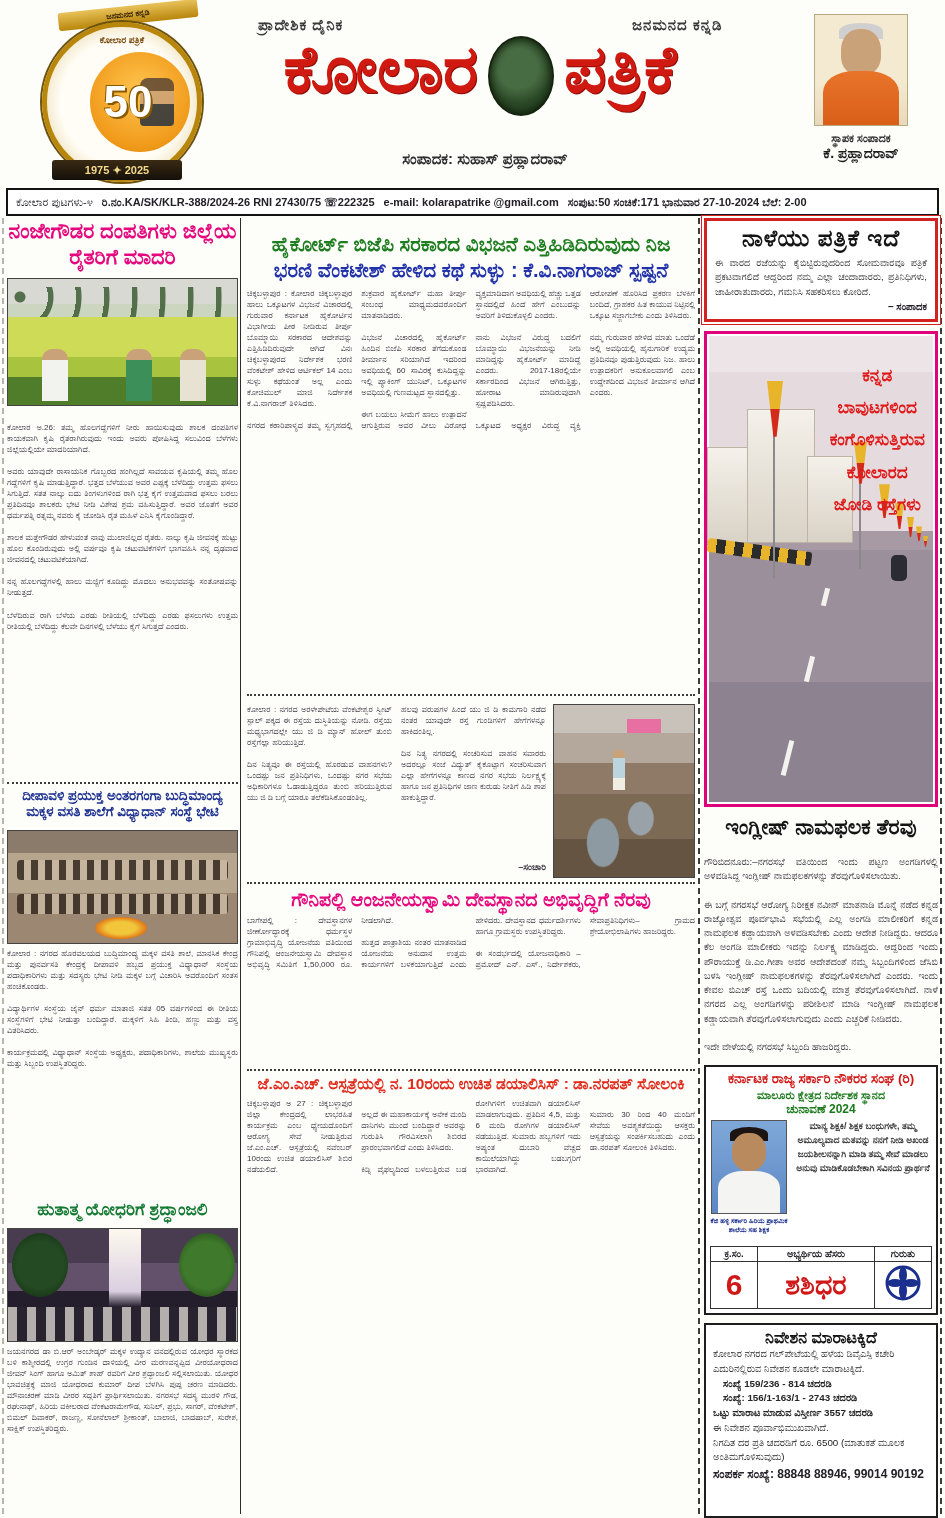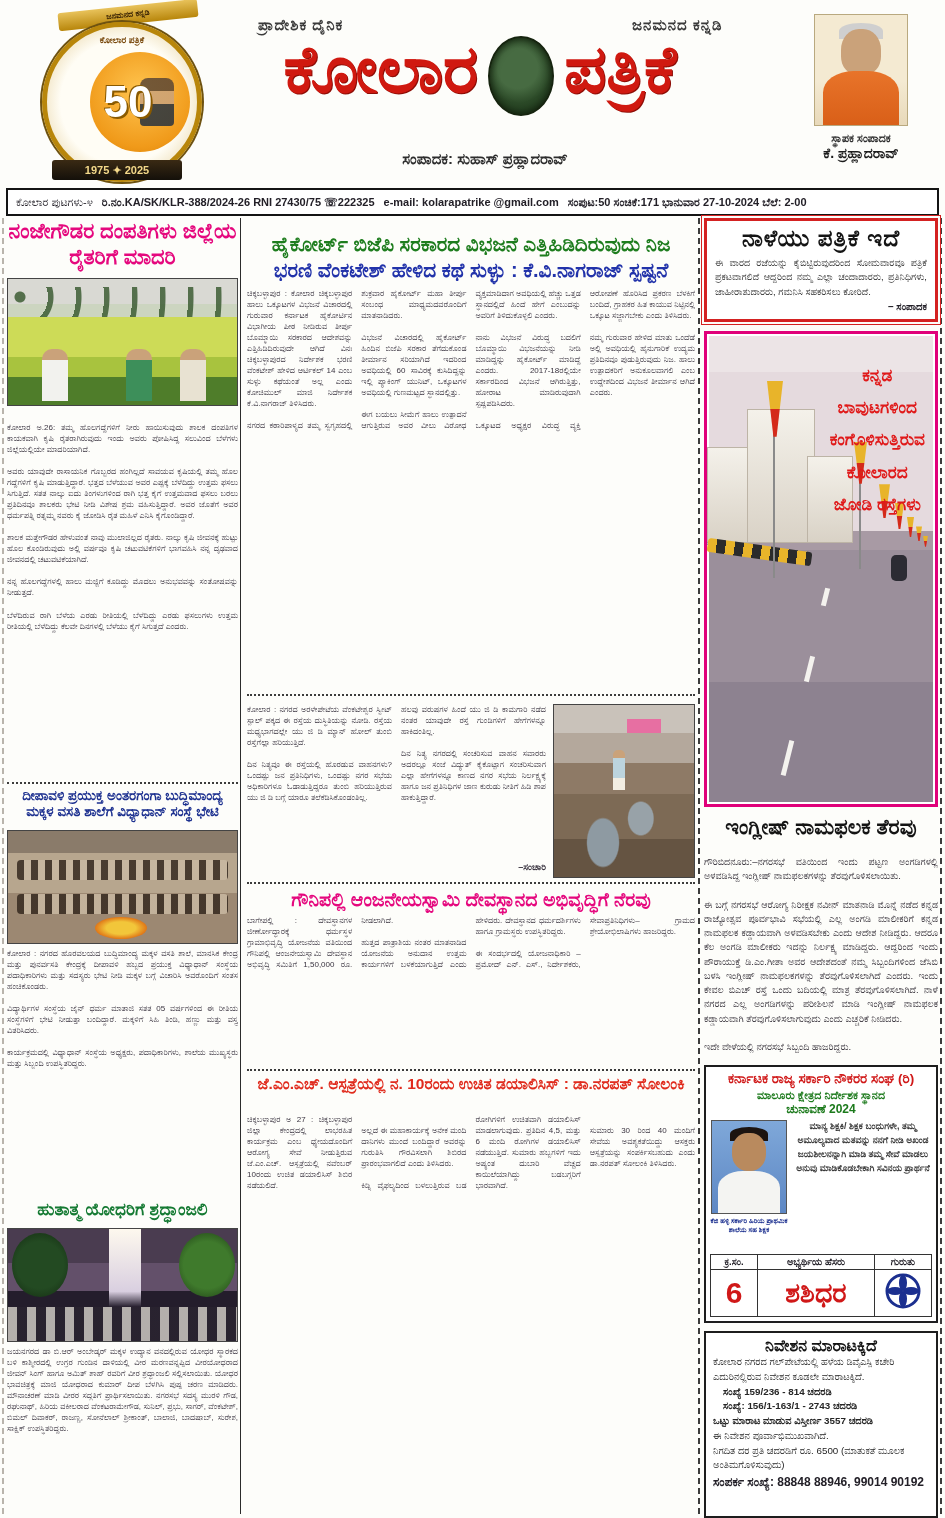--- a/index.html
+++ b/index.html
@@ -128,21 +128,21 @@
   .el-year{font-size:12px;font-weight:bold;color:#1c7a1c;text-align:center;}
   .el-mid{display:flex;gap:6px;margin-top:4px;}
   .cand-wrap{width:78px;flex:0 0 auto;text-align:center;}
   .cand-photo{position:relative;width:74px;height:92px;border:1px solid #555;margin:0 auto;
     background:linear-gradient(180deg,#7fa8d9,#5d87c4);overflow:hidden;}
   .cp-head{position:absolute;left:20px;top:12px;width:34px;height:38px;border-radius:45%;background:#b98a5e;}
   .cp-hair{position:absolute;left:18px;top:6px;width:38px;height:14px;border-radius:50% 50% 0 0;background:#1c1410;}
   .cp-body{position:absolute;left:6px;top:50px;width:62px;height:42px;border-radius:40% 40% 0 0;background:#f4f4f2;}
   .cand-caption{font-size:6.8px;font-weight:bold;color:#1b2f8f;line-height:1.3;margin-top:3px;}
   .el-appeal{flex:1;font-size:9px;font-weight:bold;color:#3a3a3a;text-align:center;line-height:1.55;}
-  .el-table{width:100%;border-collapse:collapse;margin-top:20px;}
+  .el-table{width:100%;border-collapse:collapse;margin-top:12px;}
   .el-table td{border:1.5px solid #333;text-align:center;padding:1px 2px;}
   .el-th{font-size:9.5px;font-weight:bold;}
   .el-num{font-size:30px;font-weight:bold;color:#d01818;width:42px;}
   .el-name{font-size:27px;font-weight:bold;color:#d01818;}
   .el-sym{width:52px;}
   .site-box{flex:1;border:2px solid #1d1d1d;margin-top:8px;padding:4px 7px;background:#fff;overflow:hidden;}
   .site-title{font-size:16px;font-weight:bold;text-align:center;color:#141414;}
   .site-line{font-size:9.8px;line-height:1.5;color:#262626;}
   .site-line.ind{padding-left:10px;}
   .site-contact{font-size:12px;font-weight:bold;margin-top:2px;}
@@ -281,21 +281,21 @@
 
       <div class="headline h-pink">ಗೌನಿಪಲ್ಲಿ ಆಂಜನೇಯಸ್ವಾಮಿ ದೇವಸ್ಥಾನದ ಅಭಿವೃದ್ಧಿಗೆ ನೆರವು</div>
       <div class="body-text cols4" style="height:150px;margin-top:4px;">ಬಾಗೇಪಲ್ಲಿ : ದೇವಸ್ಥಾನಗಳ ಜೀರ್ಣೋದ್ಧಾರಕ್ಕೆ ಧರ್ಮಸ್ಥಳ ಗ್ರಾಮಾಭಿವೃದ್ಧಿ ಯೋಜನೆಯ ವತಿಯಿಂದ ಗೌನಿಪಲ್ಲಿ ಆಂಜನೇಯಸ್ವಾಮಿ ದೇವಸ್ಥಾನ ಅಭಿವೃದ್ಧಿ ಸಮಿತಿಗೆ 1,50,000 ರೂ. ನೀಡಲಾಗಿದೆ.
 
 ಹುತ್ತದ ಪಾತ್ರಾಶಿಯ ನಂತರ ಮಾತನಾಡಿದ ಯೋಜನೆಯ ಅನುದಾನ ಉತ್ತಮ ಕಾರ್ಯಗಳಿಗೆ ಬಳಕೆಯಾಗುತ್ತಿದೆ ಎಂದು ಹೇಳಿದರು. ದೇವಸ್ಥಾನದ ಧರ್ಮದರ್ಶಿಗಳು ಹಾಗೂ ಗ್ರಾಮಸ್ಥರು ಉಪಸ್ಥಿತರಿದ್ದರು.
 
 ಈ ಸಂದರ್ಭದಲ್ಲಿ ಯೋಜನಾಧಿಕಾರಿ –ಪ್ರಮೋದ್ ಎನ್. ಎಸ್., ನಿರ್ದೇಶಕರು, ಸೇವಾಪ್ರತಿನಿಧಿಗಳು– ಗ್ರಾಮದ ಶ್ರೇಯೋಭಿಲಾಷಿಗಳು ಹಾಜರಿದ್ದರು.</div>
       <div class="hdiv"></div>
 
       <div class="headline h-red">ಜೆ.ಎಂ.ಎಚ್. ಆಸ್ಪತ್ರೆಯಲ್ಲಿ ನ. 10ರಂದು ಉಚಿತ ಡಯಾಲಿಸಿಸ್ : ಡಾ.ನರಪತ್ ಸೋಲಂಕಿ</div>
-      <div class="body-text cols4" style="flex:1;margin-top:20px;">ಚಿಕ್ಕಬಳ್ಳಾಪುರ ಅ 27 : ಚಿಕ್ಕಬಳ್ಳಾಪುರ ಜಿಲ್ಲಾ ಕೇಂದ್ರದಲ್ಲಿ ಲಾಭರಹಿತ ಕಾರ್ಯಕ್ರಮ ಎಂಬ ಧ್ಯೇಯದೊಂದಿಗೆ ಆರೋಗ್ಯ ಸೇವೆ ನೀಡುತ್ತಿರುವ ಜೆ.ಎಂ.ಎಚ್. ಆಸ್ಪತ್ರೆಯಲ್ಲಿ ನವೆಂಬರ್ 10ರಂದು ಉಚಿತ ಡಯಾಲಿಸಿಸ್ ಶಿಬಿರ ನಡೆಯಲಿದೆ.
+      <div class="body-text cols4" style="flex:1;margin-top:4px;">ಚಿಕ್ಕಬಳ್ಳಾಪುರ ಅ 27 : ಚಿಕ್ಕಬಳ್ಳಾಪುರ ಜಿಲ್ಲಾ ಕೇಂದ್ರದಲ್ಲಿ ಲಾಭರಹಿತ ಕಾರ್ಯಕ್ರಮ ಎಂಬ ಧ್ಯೇಯದೊಂದಿಗೆ ಆರೋಗ್ಯ ಸೇವೆ ನೀಡುತ್ತಿರುವ ಜೆ.ಎಂ.ಎಚ್. ಆಸ್ಪತ್ರೆಯಲ್ಲಿ ನವೆಂಬರ್ 10ರಂದು ಉಚಿತ ಡಯಾಲಿಸಿಸ್ ಶಿಬಿರ ನಡೆಯಲಿದೆ.
 
 ಅಲ್ಲದೆ ಈ ಮಹಾಕಾರ್ಯಕ್ಕೆ ಅನೇಕ ಮಂದಿ ದಾನಿಗಳು ಮುಂದೆ ಬಂದಿದ್ದಾರೆ ಅವರನ್ನು ಗುರುತಿಸಿ ಗೌರವಿಸಲಾಗಿ ಶಿಬಿರದ ಪ್ರಾರಂಭವಾಗಲಿದೆ ಎಂದು ತಿಳಿಸಿದರು.
 
 ಕಿಡ್ನಿ ವೈಫಲ್ಯದಿಂದ ಬಳಲುತ್ತಿರುವ ಬಡ ರೋಗಿಗಳಿಗೆ ಉಚಿತವಾಗಿ ಡಯಾಲಿಸಿಸ್ ಮಾಡಲಾಗುವುದು. ಪ್ರತಿದಿನ 4,5, ಮತ್ತು 6 ಮಂದಿ ರೋಗಿಗಳ ಡಯಾಲಿಸಿಸ್ ನಡೆಯುತ್ತಿದೆ. ಸುಮಾರು ಹಬ್ಬಗಳಿಗೆ ಇದು ಅಷ್ಯಂತ ದುಬಾರಿ ವೆಚ್ಚದ ಕಾಯಿಲೆಯಾಗಿದ್ದು ಬಡಬಗ್ಗರಿಗೆ ಭಾರವಾಗಿದೆ.
 
 ಸುಮಾರು 30 ರಿಂದ 40 ಮಂದಿಗೆ ಸೇವೆಯ ಅವಶ್ಯಕತೆಯಿದ್ದು ಆಸಕ್ತರು ಆಸ್ಪತ್ರೆಯನ್ನು ಸಂಪರ್ಕಿಸಬಹುದು ಎಂದು ಡಾ.ನರಪತ್ ಸೋಲಂಕಿ ತಿಳಿಸಿದರು.</div>
     </section>
 
     <section class="colR">
       <div class="notice-box">

